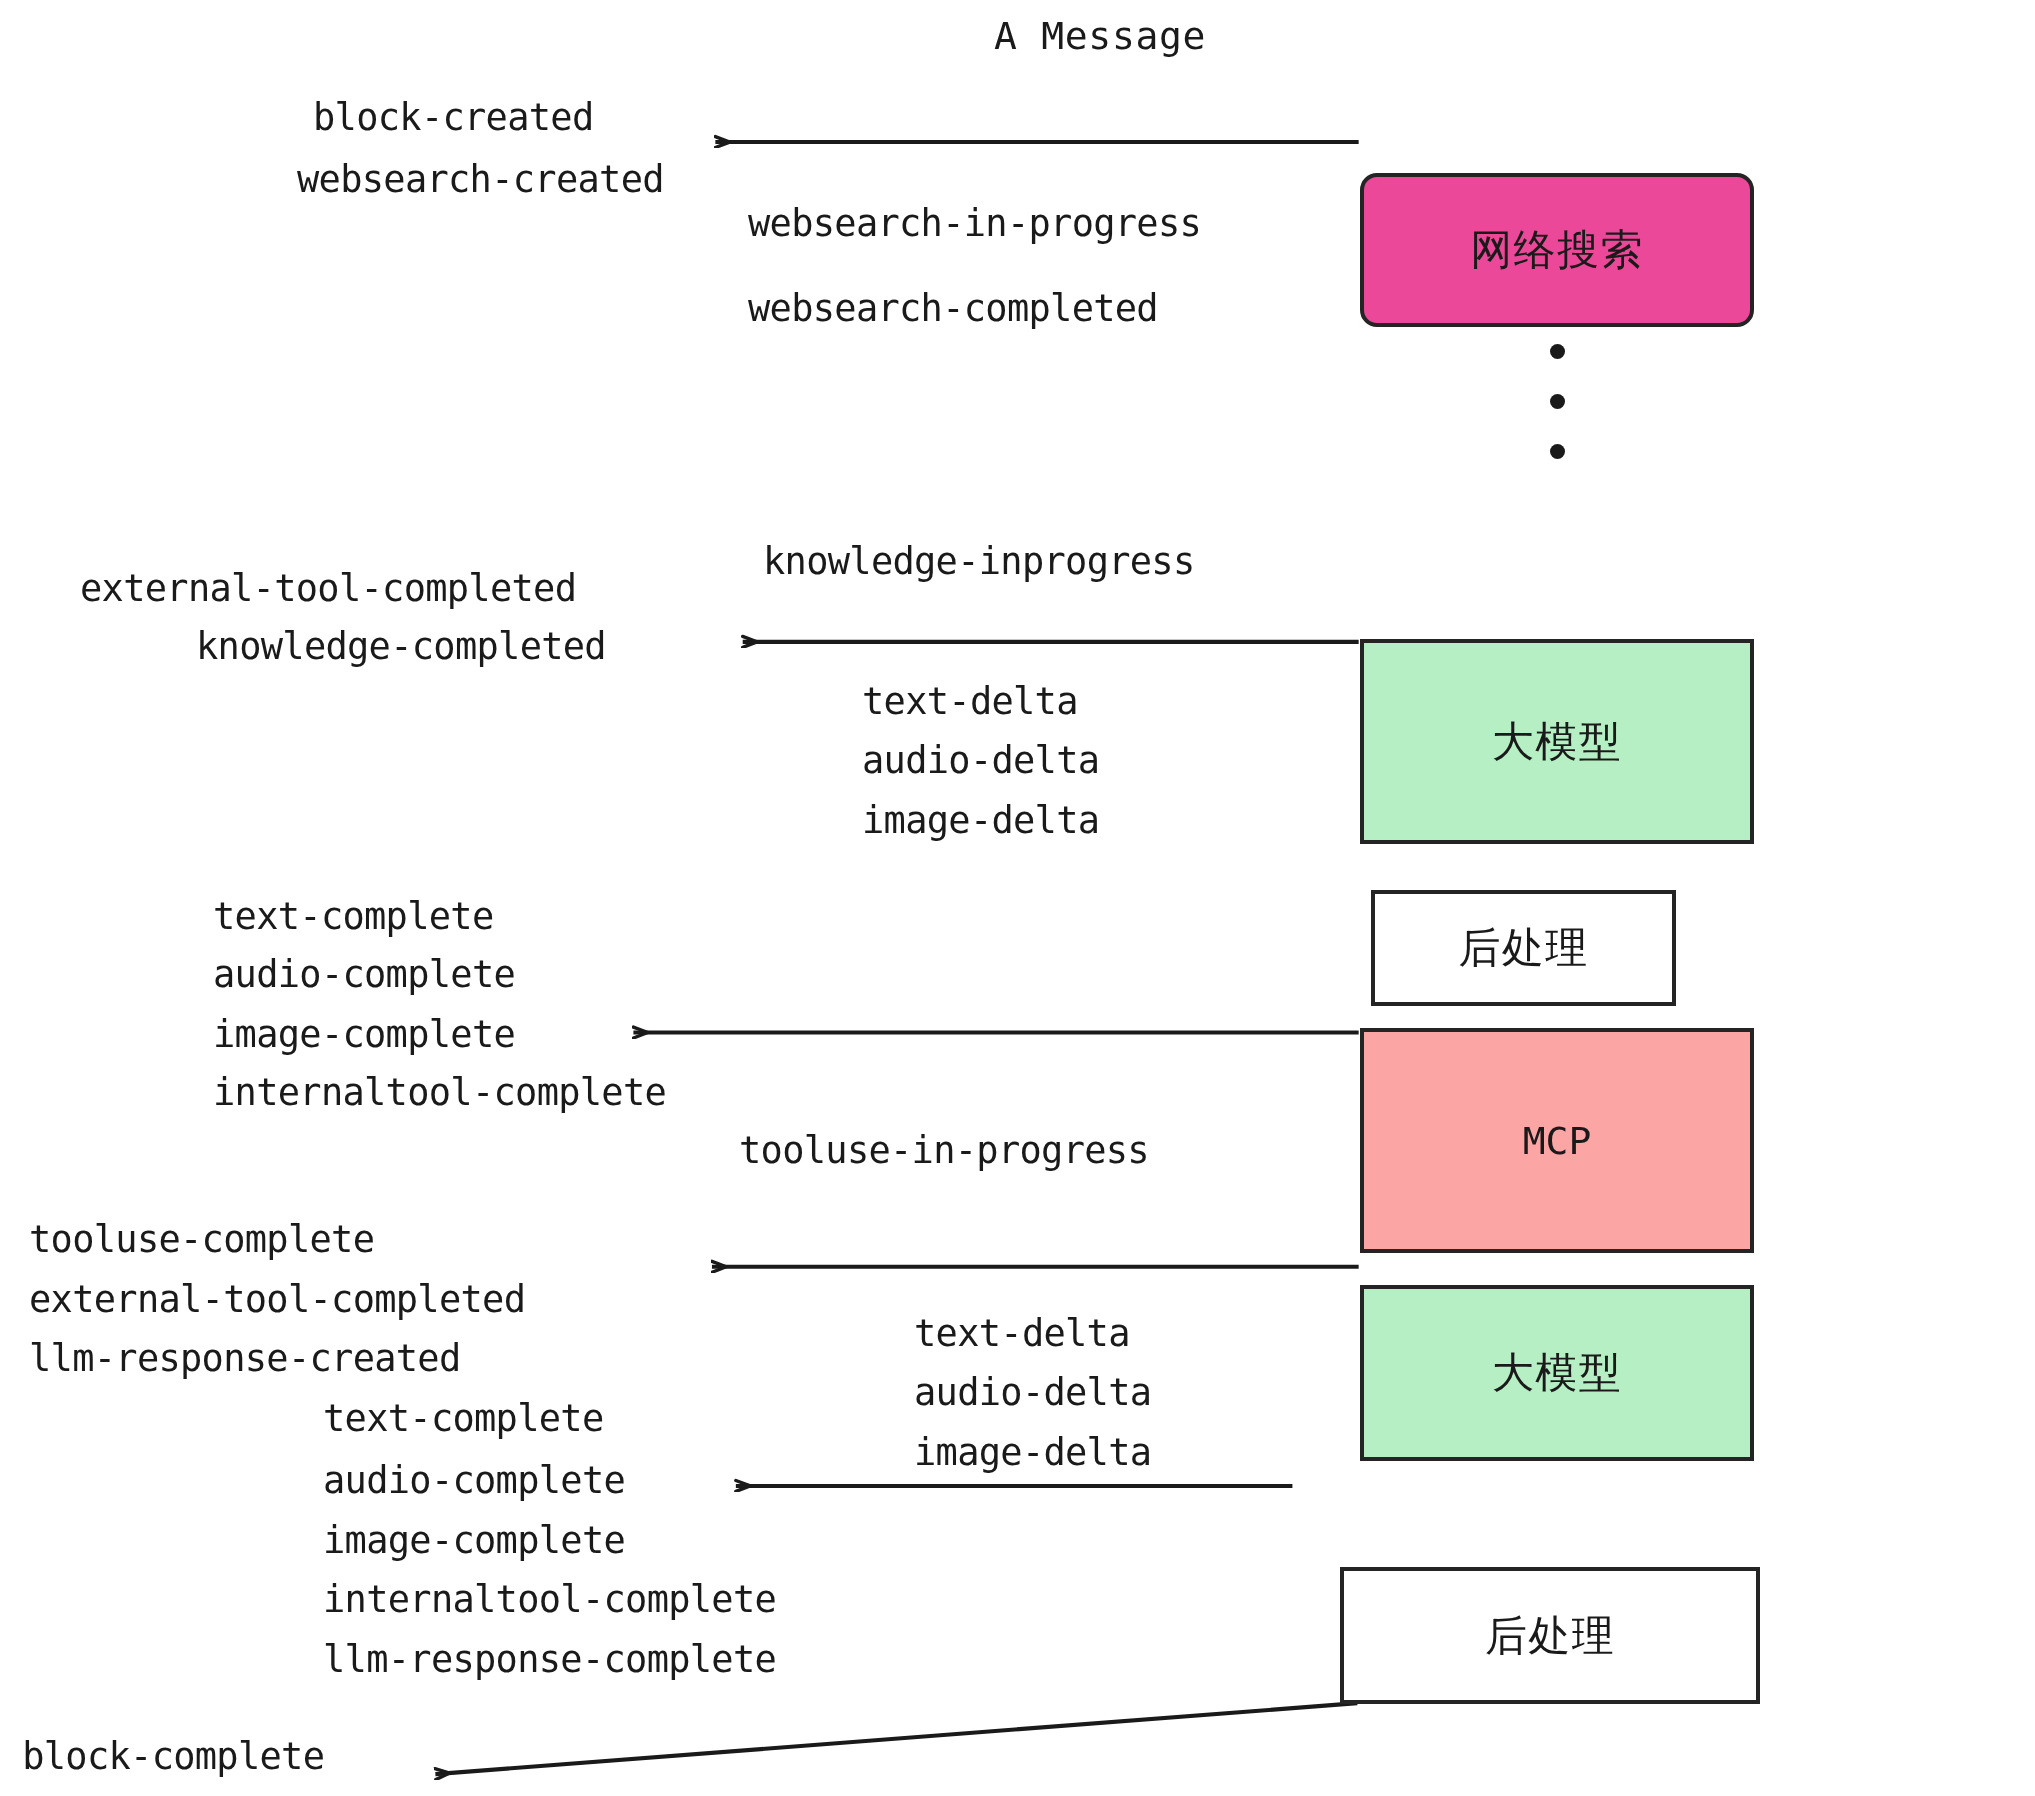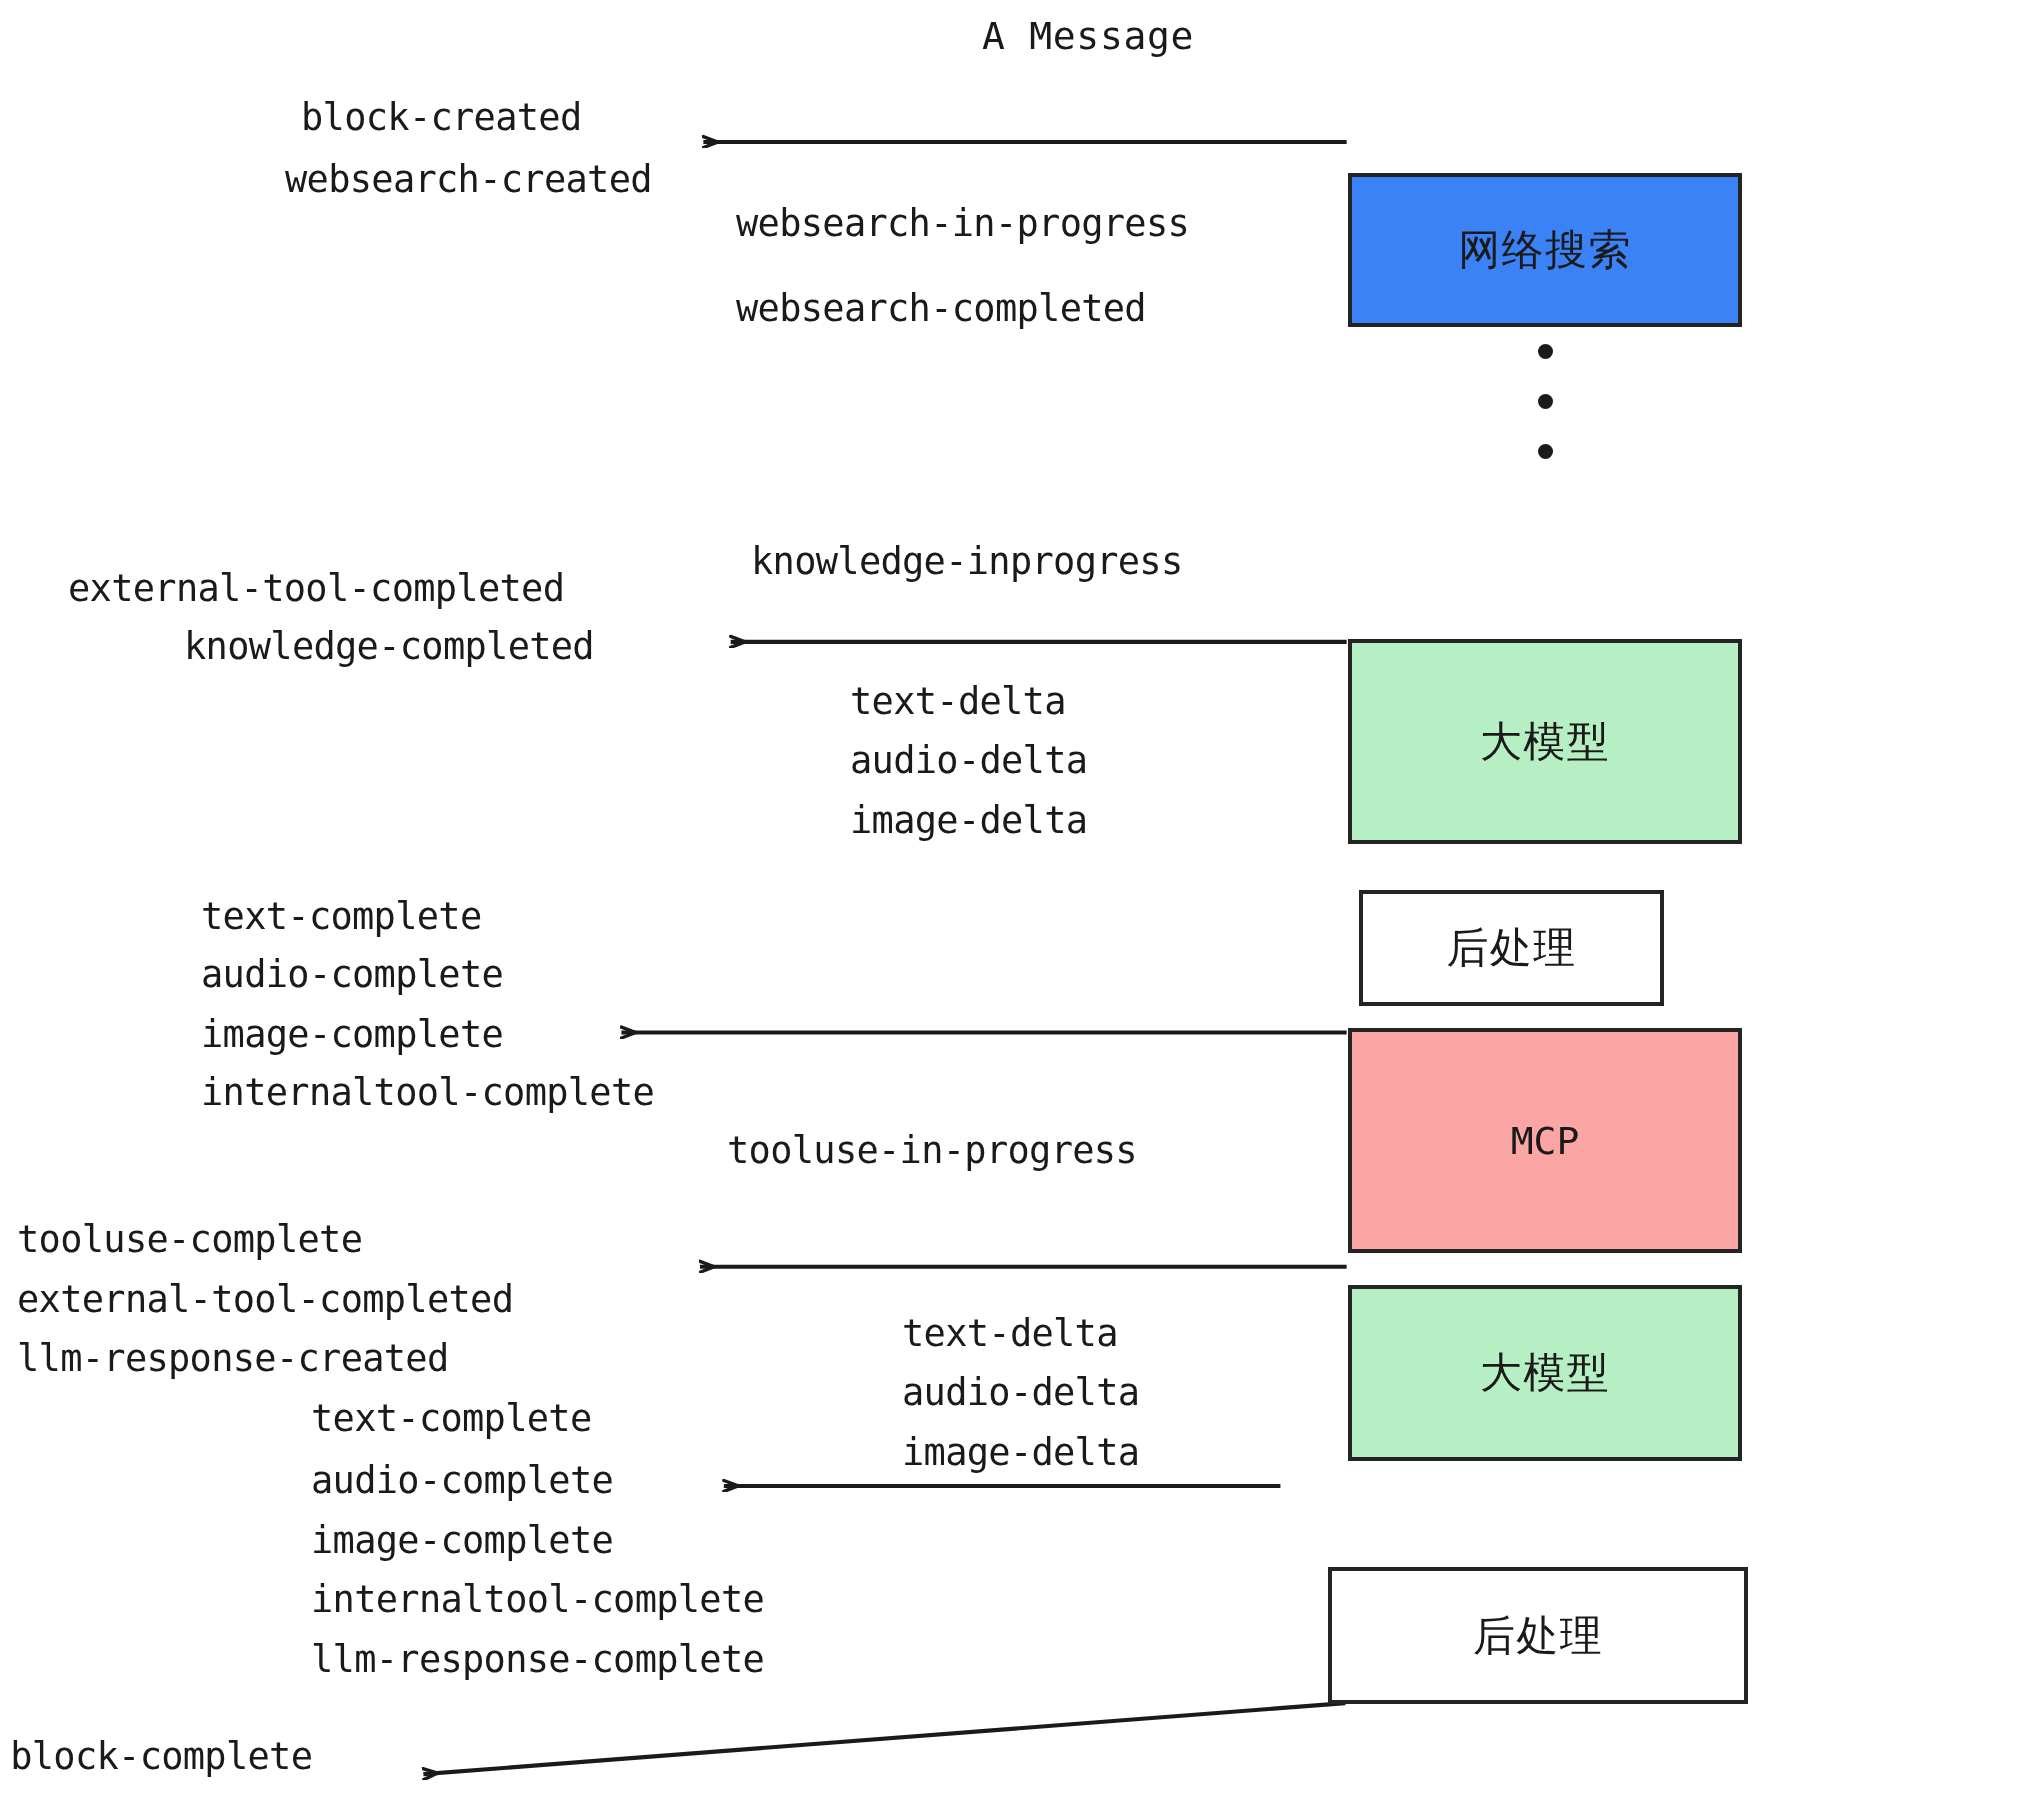--- a/index.html
+++ b/index.html
@@ -6,20 +6,21 @@
   body{
     font-family:"DejaVu Sans Mono", monospace;
     color:#1a1a1a;
   }
   #canvas{
     position:relative;
     width:1763px;
     height:1796px;
     background:#ffffff;
     overflow:hidden;
+    margin-left:12px;
   }
   .evt{
     position:absolute;
     font-family:"DejaVu Sans Mono","Liberation Mono",monospace;
     font-size:37px;
     letter-spacing:-0.7px;
     color:#1a1a1a;
     white-space:nowrap;
     line-height:1;
   }
@@ -126,21 +127,21 @@
       <path d="M2822,905 L2845,948 L2868,905" fill="none" stroke="#1a1a1a" stroke-width="6" stroke-linecap="round" stroke-linejoin="round"></path>
     </g>
 
     <g>
       <line x1="2645" y1="1620" x2="2645" y2="1548" stroke="#1a1a1a" stroke-width="6" marker-end="url(#ahu)"></line>
       <line x1="2645" y1="1690" x2="2645" y2="1820" stroke="#1a1a1a" stroke-width="6"></line>
       <path d="M2622,1785 L2645,1828 L2668,1785" fill="none" stroke="#1a1a1a" stroke-width="6" stroke-linecap="round" stroke-linejoin="round"></path>
     </g>
   </svg>
 
-  <div class="node" id="n0" style="left: 1348px; top: 173px; width: 394px; height: 154px; background: #3b82f6;">
+  <div class="node" id="n0" style="left: 1348px; top: 173px; width: 394px; height: 154px; background: #ec4899; border-radius: 17px;">
       <span>网络搜索</span>
     </div>
   <div class="node" id="n2" style="left: 1348px; top: 639px; width: 394px; height: 205px; background: rgb(182, 239, 195);">
       <span>大模型</span>
     </div>
   <div class="node" id="n3" style="left: 1359px; top: 890px; width: 305px; height: 116px; background: rgb(255, 255, 255);">
       <span>后处理</span>
     </div>
   <div class="node mcp" id="n4" style="left: 1348px; top: 1028px; width: 394px; height: 225px; background: #fca5a5; text-align: right;">
       <span>MCP</span>

